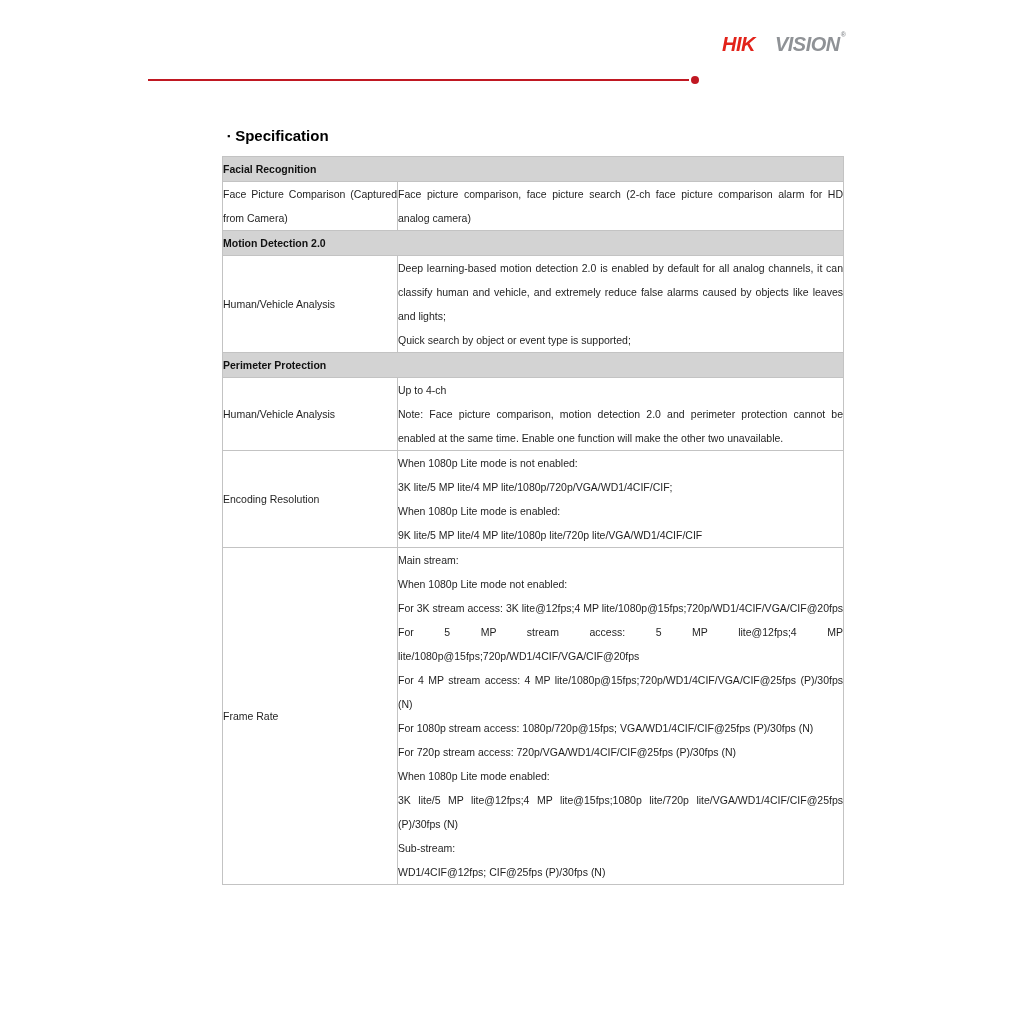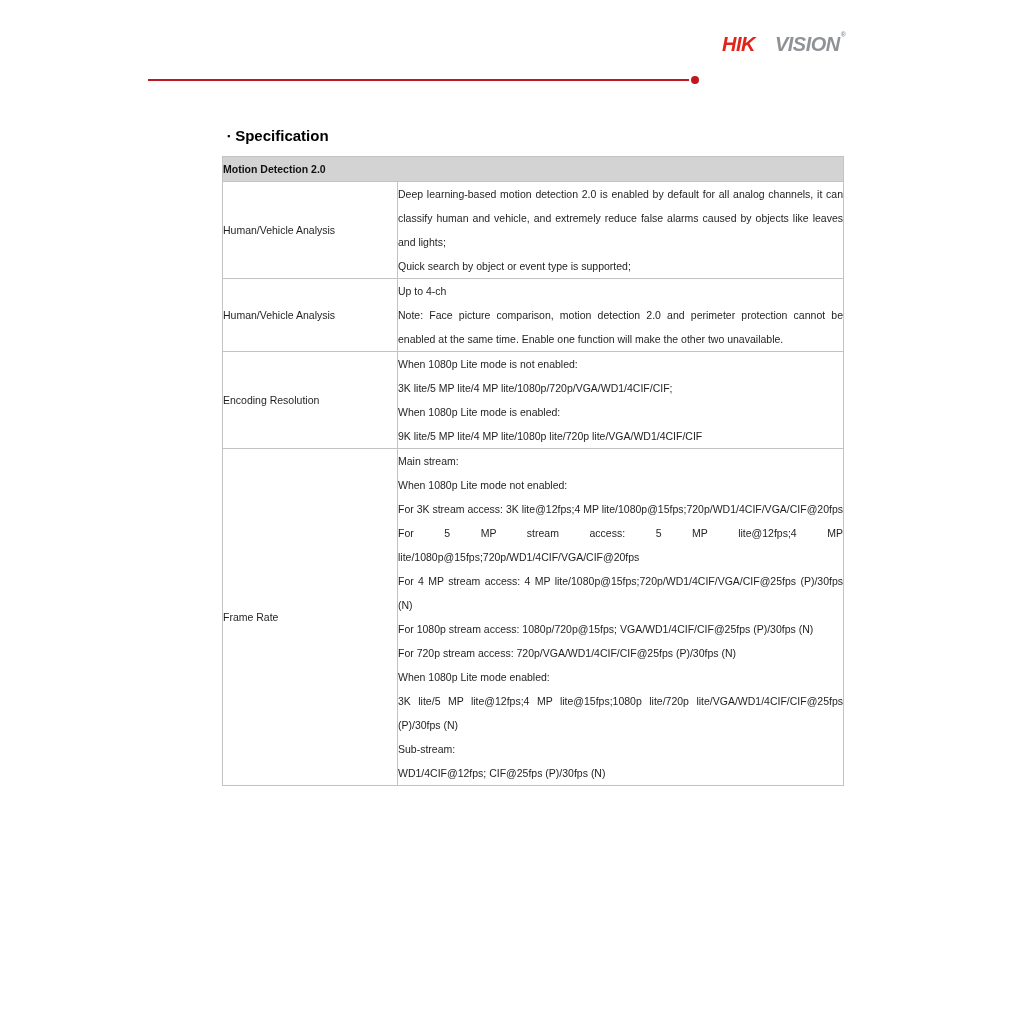--- a/index.html
+++ b/index.html
@@ -87,30 +87,44 @@
   <span>Specification</span>
 </div>
 
 <table class="spec">
   <colgroup>
       <col class="c-label">
       <col class="c-value">
     </colgroup>
   <tbody id="spec-body">
       <tr>
+        <td colspan="2" class="section">Facial Recognition</td>
+      </tr>
+      <tr>
+        <td class="label">
+          <p>Face Picture Comparison (Captured from Camera)</p>
+        </td>
+        <td class="value">
+          <p>Face picture comparison, face picture search (2-ch face picture comparison alarm for HD analog camera)</p>
+        </td>
+      </tr>
+      <tr>
         <td colspan="2" class="section">Motion Detection 2.0</td>
       </tr>
       <tr>
         <td class="label">
           <p>Human/Vehicle Analysis</p>
         </td>
         <td class="value">
           <p>Deep learning-based motion detection 2.0 is enabled by default for all analog channels, it can classify human and vehicle, and extremely reduce false alarms caused by objects like leaves and lights;</p>
           <p>Quick search by object or event type is supported;</p>
         </td>
+      </tr>
+      <tr>
+        <td colspan="2" class="section">Perimeter Protection</td>
       </tr>
       <tr>
         <td class="label">
           <p>Human/Vehicle Analysis</p>
         </td>
         <td class="value">
           <p>Up to 4-ch</p>
           <p>Note: Face picture comparison, motion detection 2.0 and perimeter protection cannot be enabled at the same time. Enable one function will make the other two unavailable.</p>
         </td>
       </tr>

